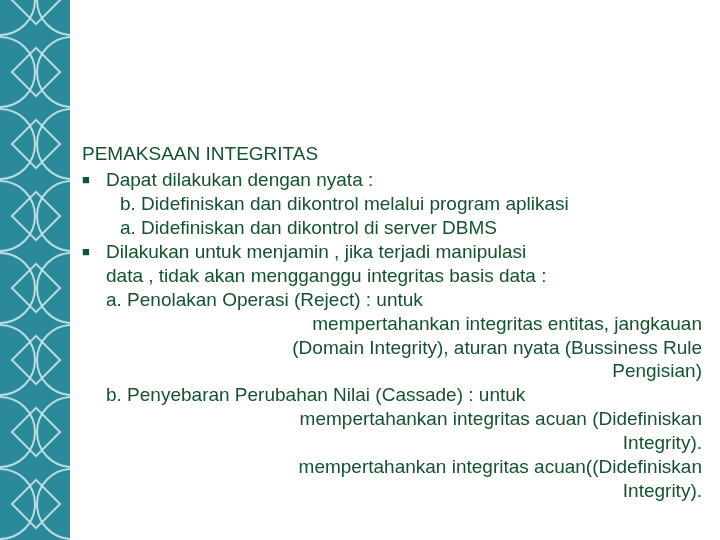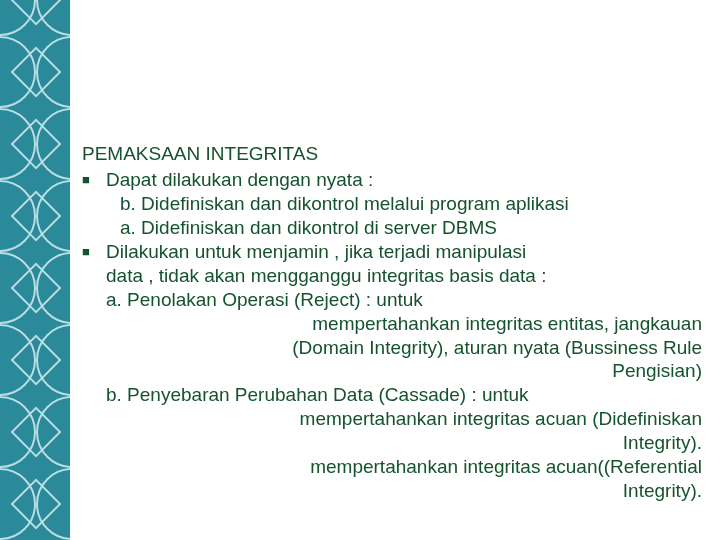--- a/index.html
+++ b/index.html
@@ -126,19 +126,19 @@
     <div class="bullet">■</div>
     <div class="bullet-text">Dilakukan untuk menjamin , jika terjadi manipulasi</div>
   </div>
   <div class="sub2">data , tidak  akan mengganggu   integritas basis data :</div>
 
   <div class="sub2">a. Penolakan Operasi (Reject) : untuk</div>
   <div class="sub3">mempertahankan integritas entitas, jangkauan</div>
   <div class="sub3">(Domain Integrity), aturan nyata (Bussiness Rule</div>
   <div class="sub3">Pengisian)</div>
 
-  <div class="sub2">b. Penyebaran Perubahan Data (Cassade) : untuk</div>
+  <div class="sub2">b. Penyebaran Perubahan Nilai (Cassade) : untuk</div>
   <div class="sub3">mempertahankan integritas acuan (Didefiniskan</div>
   <div class="sub3">Integrity).</div>
 
-  <div class="sub3">mempertahankan integritas acuan((Referential</div>
+  <div class="sub3">mempertahankan integritas acuan((Didefiniskan</div>
   <div class="sub3">Integrity).</div>
 </div>
 
 </body></html>

